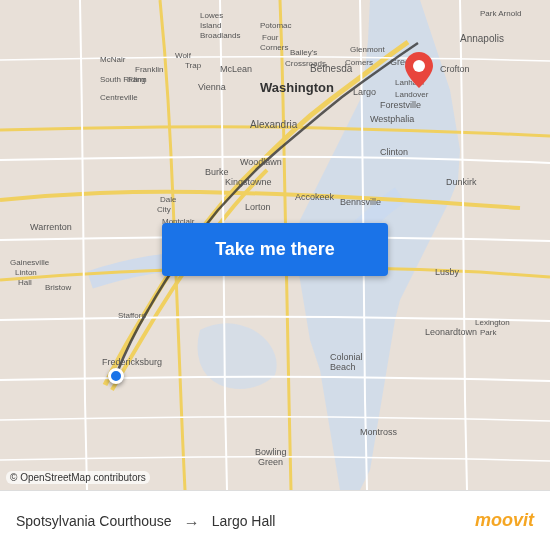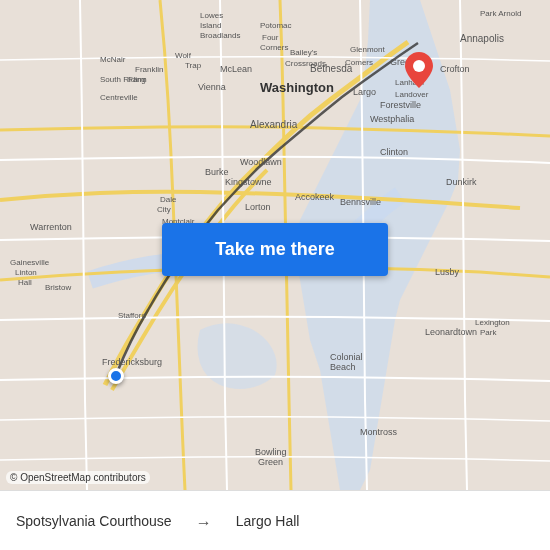--- a/index.html
+++ b/index.html
@@ -67,21 +67,21 @@
       display: flex;
       align-items: center;
       justify-content: space-between;
       padding: 0 16px;
       border-top: 1px solid #ddd;
     }
 
     #route-info {
       display: flex;
       align-items: center;
-      gap: 24px;
+      gap: 12px;
     }
 
     #origin-label, #destination-label {
       font-size: 14px;
       color: #333;
       font-weight: 500;
     }
 
     #arrow-icon {
       font-size: 16px;
@@ -242,13 +242,16 @@
 
   <div id="attribution">© OpenStreetMap contributors</div>
 </div>
 
 <div id="footer">
   <div id="route-info">
     <span id="origin-label">Spotsylvania Courthouse</span>
     <span id="arrow-icon">→</span>
     <span id="destination-label">Largo Hall</span>
   </div>
+  <div id="moovit-logo">
+    <span id="moovit-text">moovit</span>
+  </div>
 </div>
 
 </body></html>

